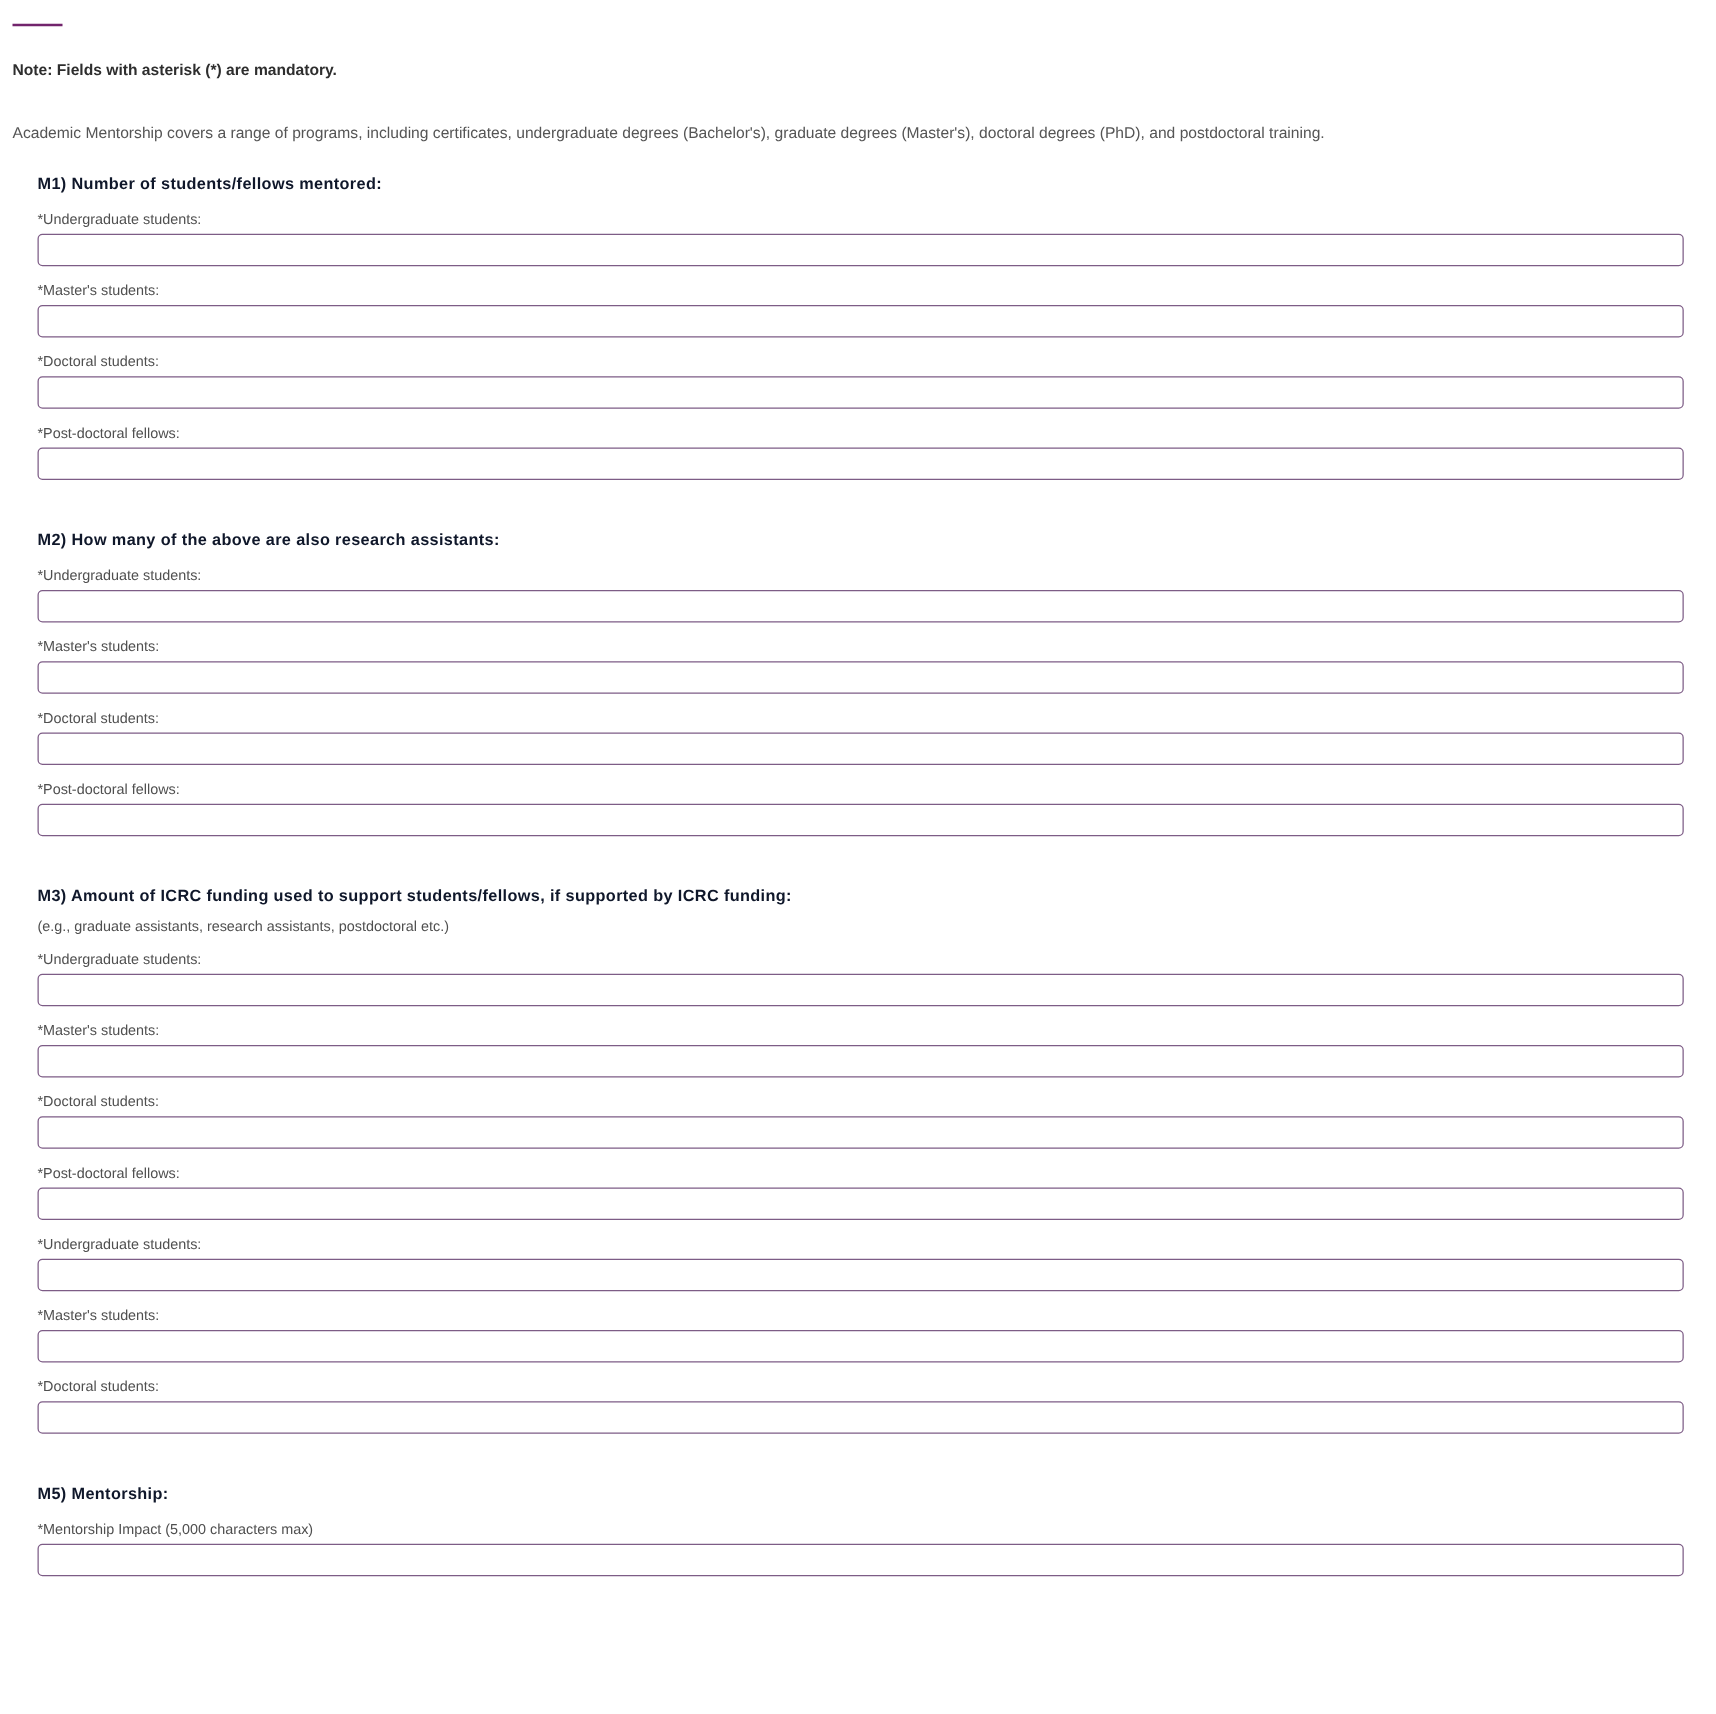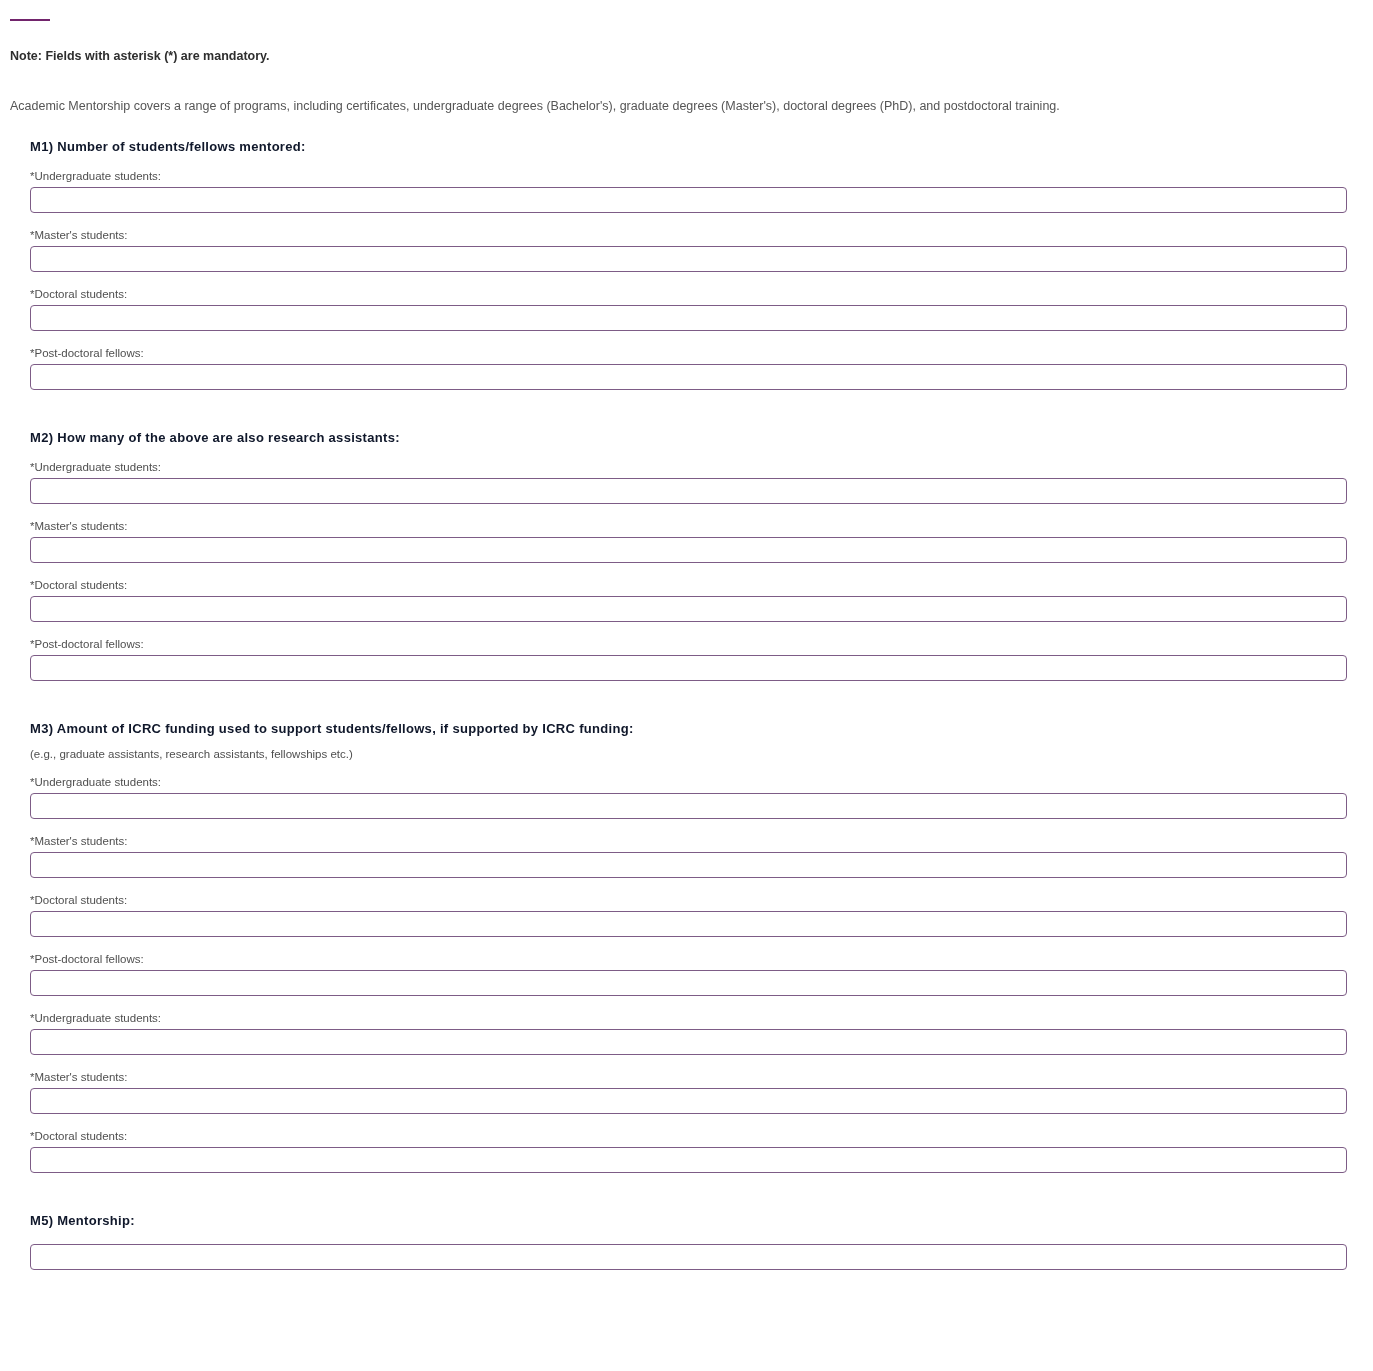--- a/index.html
+++ b/index.html
@@ -54,21 +54,21 @@
   .section:first-child .section-heading { margin-top: 26px; }
 
   .section-hint,
   .section-desc {
     font-size: 11.5px;
     color: #4f4f4f;
     margin: -4px 0 14px 0;
   }
   .section-desc { font-size: 12px; color: #444444; }
 
-  .field { margin-bottom: 14px; margin-top: 16px; }
+  .field { margin-bottom: 14px; }
   .field-label {
     font-size: 11.5px;
     color: #4f4f4f;
     margin-bottom: 5px;
   }
   .text-input {
     width: 100%;
     height: 26px;
     border: 1px solid #7d5c86;
     border-radius: 4px;
@@ -130,21 +130,21 @@
         <input class="text-input" type="text" value="" style="">
       </div>
       <div class="field">
         <div class="field-label">*Post-doctoral fellows:</div>
         <input class="text-input" type="text" value="" style="">
       </div>
     </div>
 
     <div class="section">
       <div class="section-heading">M3) Amount of ICRC funding used to support students/fellows, if supported by ICRC funding:</div>
-      <div class="section-hint">(e.g., graduate assistants, research assistants, fellowships etc.)</div>
+      <div class="section-hint">(e.g., graduate assistants, research assistants, postdoctoral etc.)</div>
 
       <div class="field">
         <div class="field-label">*Undergraduate students:</div>
         <input class="text-input" type="text" value="" style="">
       </div>
       <div class="field">
         <div class="field-label">*Master's students:</div>
         <input class="text-input" type="text" value="" style="">
       </div>
       <div class="field">
@@ -170,18 +170,19 @@
       <div class="field">
         <div class="field-label">*Doctoral students:</div>
         <input class="text-input" type="text" value="" style="">
       </div>
     </div>
 
     <div class="section">
       <div class="section-heading">M5) Mentorship:</div>
 
       <div class="field">
+        <div class="field-label">*Mentorship Impact (5,000 characters max)</div>
         <input class="text-input" type="text" value="" style="">
       </div>
     </div>
 
   </div>
 </div>
 
 </body></html>

